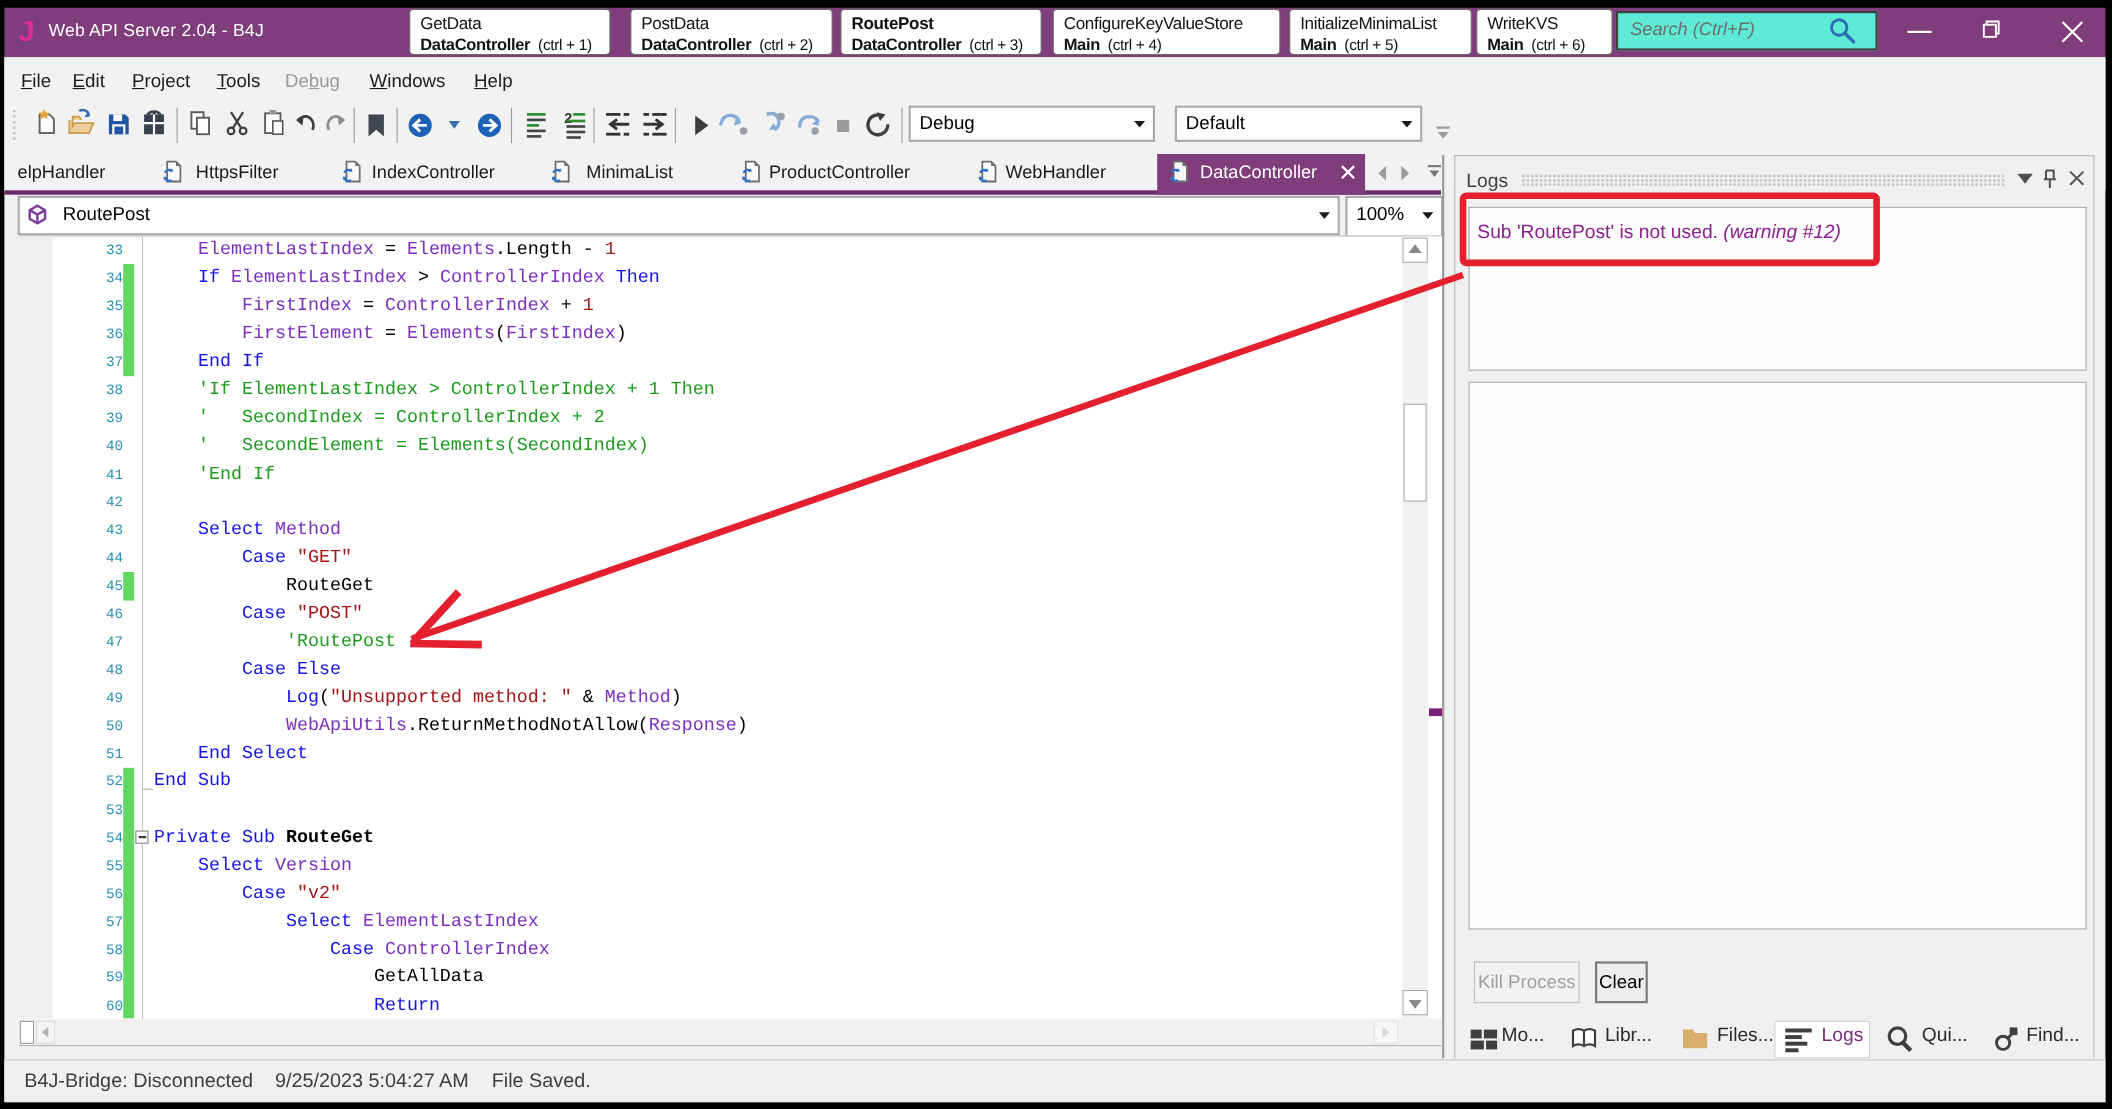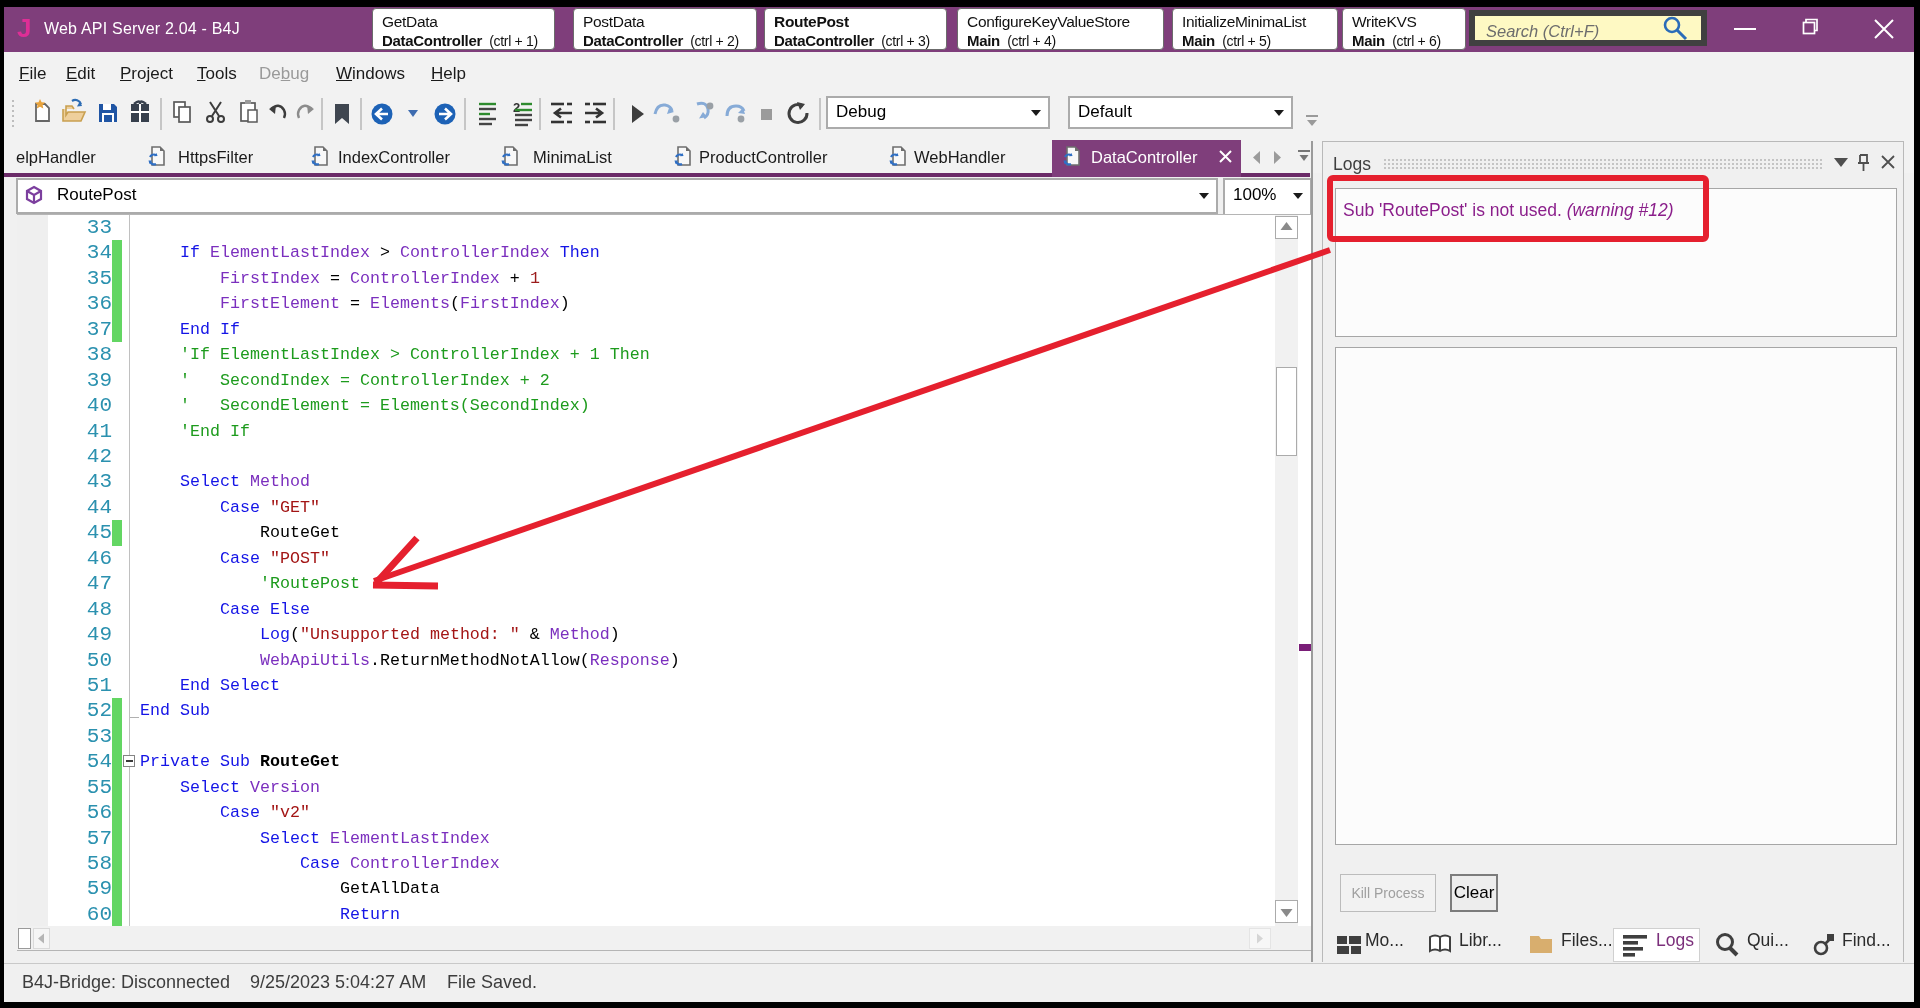--- a/index.html
+++ b/index.html
@@ -9,53 +9,53 @@
 .abs { position:absolute; }
 
 #titlebar { left:4px; top:7px; width:1910px; height:45px; background:#7F3E7B; }
 #jlogo { left:17px; top:13px; font-size:26px; font-weight:bold; color:#DE2E96; font-family:"Liberation Sans",sans-serif; }
 #wtitle { left:44px; top:20px; font-size:16px; color:#fff; letter-spacing:0.2px; }
 .qtab { position:absolute; top:8px; height:42px; background:#fff; border:1px solid #6b6b6b; border-radius:4px; padding:4px 0 0 9px; overflow:hidden; }
 .qtab .l1 { font-size:15.5px; letter-spacing:-0.3px; color:#111; white-space:nowrap; }
 .qtab .l2 { font-size:15px; letter-spacing:-0.3px; color:#111; margin-top:1px; white-space:nowrap; }
 .qtab .l2 b { font-weight:bold; }
 .qtab .l2 span { font-size:14px; font-weight:normal; }
-#searchbox { left:1469px; top:10px; width:238px; height:36px; background:#fef9c3; border:6px solid #404040; }
+#searchbox { left:1469px; top:10px; width:238px; height:36px; background:#5eead4; border:2px solid #404040; }
 #searchbox .ph { position:absolute; left:11px; top:6px; font-size:16.5px; font-style:italic; color:#6d6d6d; }
 
 #menubar { left:4px; top:52px; width:1910px; height:89px; background:#f2f2f2; }
 .menuitem { position:absolute; top:64px; font-size:17px; color:#1a1a1a; }
 .menuitem u { text-decoration:underline; }
 .combo { position:absolute; background:#fff; border:2px solid #ababab; }
 .combo .txt { position:absolute; left:8px; top:4px; font-size:17px; color:#000; }
 .combo .arr { position:absolute; right:7px; top:12px; width:0; height:0; border-left:5.5px solid transparent; border-right:5.5px solid transparent; border-top:6.5px solid #1a1a1a; }
 
 #tabstrip { left:4px; top:141px; width:1910px; height:32px; background:#f2f2f2; }
 #pline { left:4px; top:173px; width:1306px; height:4px; background:#6B2B68; }
 .ftab { position:absolute; top:0px; height:32px; font-size:16.5px; color:#1a1a1a; white-space:nowrap; }
 #activetab { left:1052px; top:140px; width:189px; height:37px; background:#7F3E7B; color:#fff; }
 #editor { left:17px; top:214px; width:1294px; height:737px; background:#fff; border-top:1px solid #b5b5b5; }
 #lmargin { left:17px; top:215px; width:31px; height:711px; background:#efefef; }
 #foldline { left:129px; top:215px; width:1px; height:711px; background:#c0c0c0; }
-.lnum { position:absolute; width:52px; text-align:right; font-family:"Liberation Mono",monospace; font-size:21px; color:#2B91AF; }
+.lnum { position:absolute; width:52px; text-align:right; font-family:"Liberation Mono",monospace; font-size:13px; color:#2B91AF; }
 .gbar { position:absolute; left:112px; width:10px; background:#63d663; }
 .cline { position:absolute; left:140px; font-family:"Liberation Mono",monospace; font-size:16.66px; white-space:pre; color:#000; }
 .kw { color:#1414E6; } .id { color:#7B2FBE; } .st { color:#A31515; } .cm { color:#1d9b1d; } .nu { color:#9B1B1B; }
 #codewrap { left:0; top:0; width:1311px; height:926px; overflow:hidden; }
 .cline { line-height:25.44px; height:25.44px; }
 .lnum { line-height:25.44px; height:25.44px; }
 
 #vtrack { left:1275px; top:215px; width:23px; height:711px; background:#f1f1f1; }
 #amargin { left:1298px; top:215px; width:13px; height:716px; background:#fff; }
 #pborder { left:1311px; top:141px; width:2px; height:821px; background:#9b9b9b; }
 #htrack { left:17px; top:926px; width:1294px; height:25px; background:#f1f1f1; }
 
 #rpanel { left:1322px; top:141px; width:582px; height:821px; background:#f0f0f0; border:1px solid #b9b9b9; border-bottom:none; }
 .lbox { position:absolute; left:12px; width:562px; background:#fcfcfc; border:1px solid #a6a6a6; }
-#rbtn1 { left:1340px; top:874px; width:96px; height:38px; background:#f2f2f2; border:1px solid #bcbcbc; color:#9f9f9f; font-size:14px; text-align:center; line-height:36px; }
+#rbtn1 { left:1340px; top:874px; width:96px; height:38px; background:#f2f2f2; border:1px solid #bcbcbc; color:#9f9f9f; font-size:17px; text-align:center; line-height:36px; }
 #rbtn2 { left:1450px; top:874px; width:48px; height:38px; background:#ededed; border:2px solid #7c7c7c; color:#000; font-size:17px; text-align:center; line-height:34px; }
 .btab { position:absolute; top:930px; font-size:17.5px; color:#2b2b2b; white-space:nowrap; }
 
 #statusbar { left:4px; top:963px; width:1910px; height:39px; background:#f0f0f0; border-top:1px solid #c9c9c9; }
 #statusbar div { position:absolute; top:8px; font-size:18px; color:#3d3d3d; }
 </style>
 </head>
 <body>
 <div id="win">
   <div class="abs" style="left:4px; top:52px; width:1910px; height:950px; background:#f0f0f0;"></div>
@@ -139,20 +139,21 @@
   <div class="abs" style="left:17px; top:950px; width:1294px; height:1px; background:#b5b5b5;"></div>
   <div class="abs" style="left:1275px; top:216px; width:23px; height:23px; background:#fff; border:1px solid #ababab;"></div>
   <div class="abs" style="left:1276px; top:367px; width:21px; height:89px; background:#fff; border:1px solid #ababab;"></div>
   <div class="abs" style="left:1275px; top:900px; width:23px; height:23px; background:#fff; border:1px solid #ababab;"></div>
   <div class="abs" style="left:1299px; top:644px; width:12px; height:7px; background:#7A1E78;"></div>
   <div class="abs" style="left:18px; top:928px; width:13px; height:21px; background:#fff; border:1px solid #9a9a9a;"></div>
   <div class="abs" style="left:33px; top:928px; width:17px; height:21px; background:#f5f5f5; border:1px solid #dadada;"></div>
   <div class="abs" style="left:1249px; top:928px; width:22px; height:21px; background:#f7f7f7; border:1px solid #e4e4e4;"></div>
   <div class="abs" id="codewrap">
   <div class="lnum" style="left:60px; top:215.0px;">33</div>
+  <div class="cline" style="top:215.0px;">    <span class="id">ElementLastIndex</span> = <span class="id">Elements</span>.Length - <span class="nu">1</span></div>
   <div class="lnum" style="left:60px; top:240.4px;">34</div>
   <div class="cline" style="top:240.4px;">    <span class="kw">If</span> <span class="id">ElementLastIndex</span> &gt; <span class="id">ControllerIndex</span> <span class="kw">Then</span></div>
   <div class="lnum" style="left:60px; top:265.9px;">35</div>
   <div class="cline" style="top:265.9px;">        <span class="id">FirstIndex</span> = <span class="id">ControllerIndex</span> + <span class="nu">1</span></div>
   <div class="lnum" style="left:60px; top:291.3px;">36</div>
   <div class="cline" style="top:291.3px;">        <span class="id">FirstElement</span> = <span class="id">Elements</span>(<span class="id">FirstIndex</span>)</div>
   <div class="lnum" style="left:60px; top:316.8px;">37</div>
   <div class="cline" style="top:316.8px;">    <span class="kw">End If</span></div>
   <div class="lnum" style="left:60px; top:342.2px;">38</div>
   <div class="cline" style="top:342.2px;">    <span class="cm">'If ElementLastIndex &gt; ControllerIndex + 1 Then</span></div>

